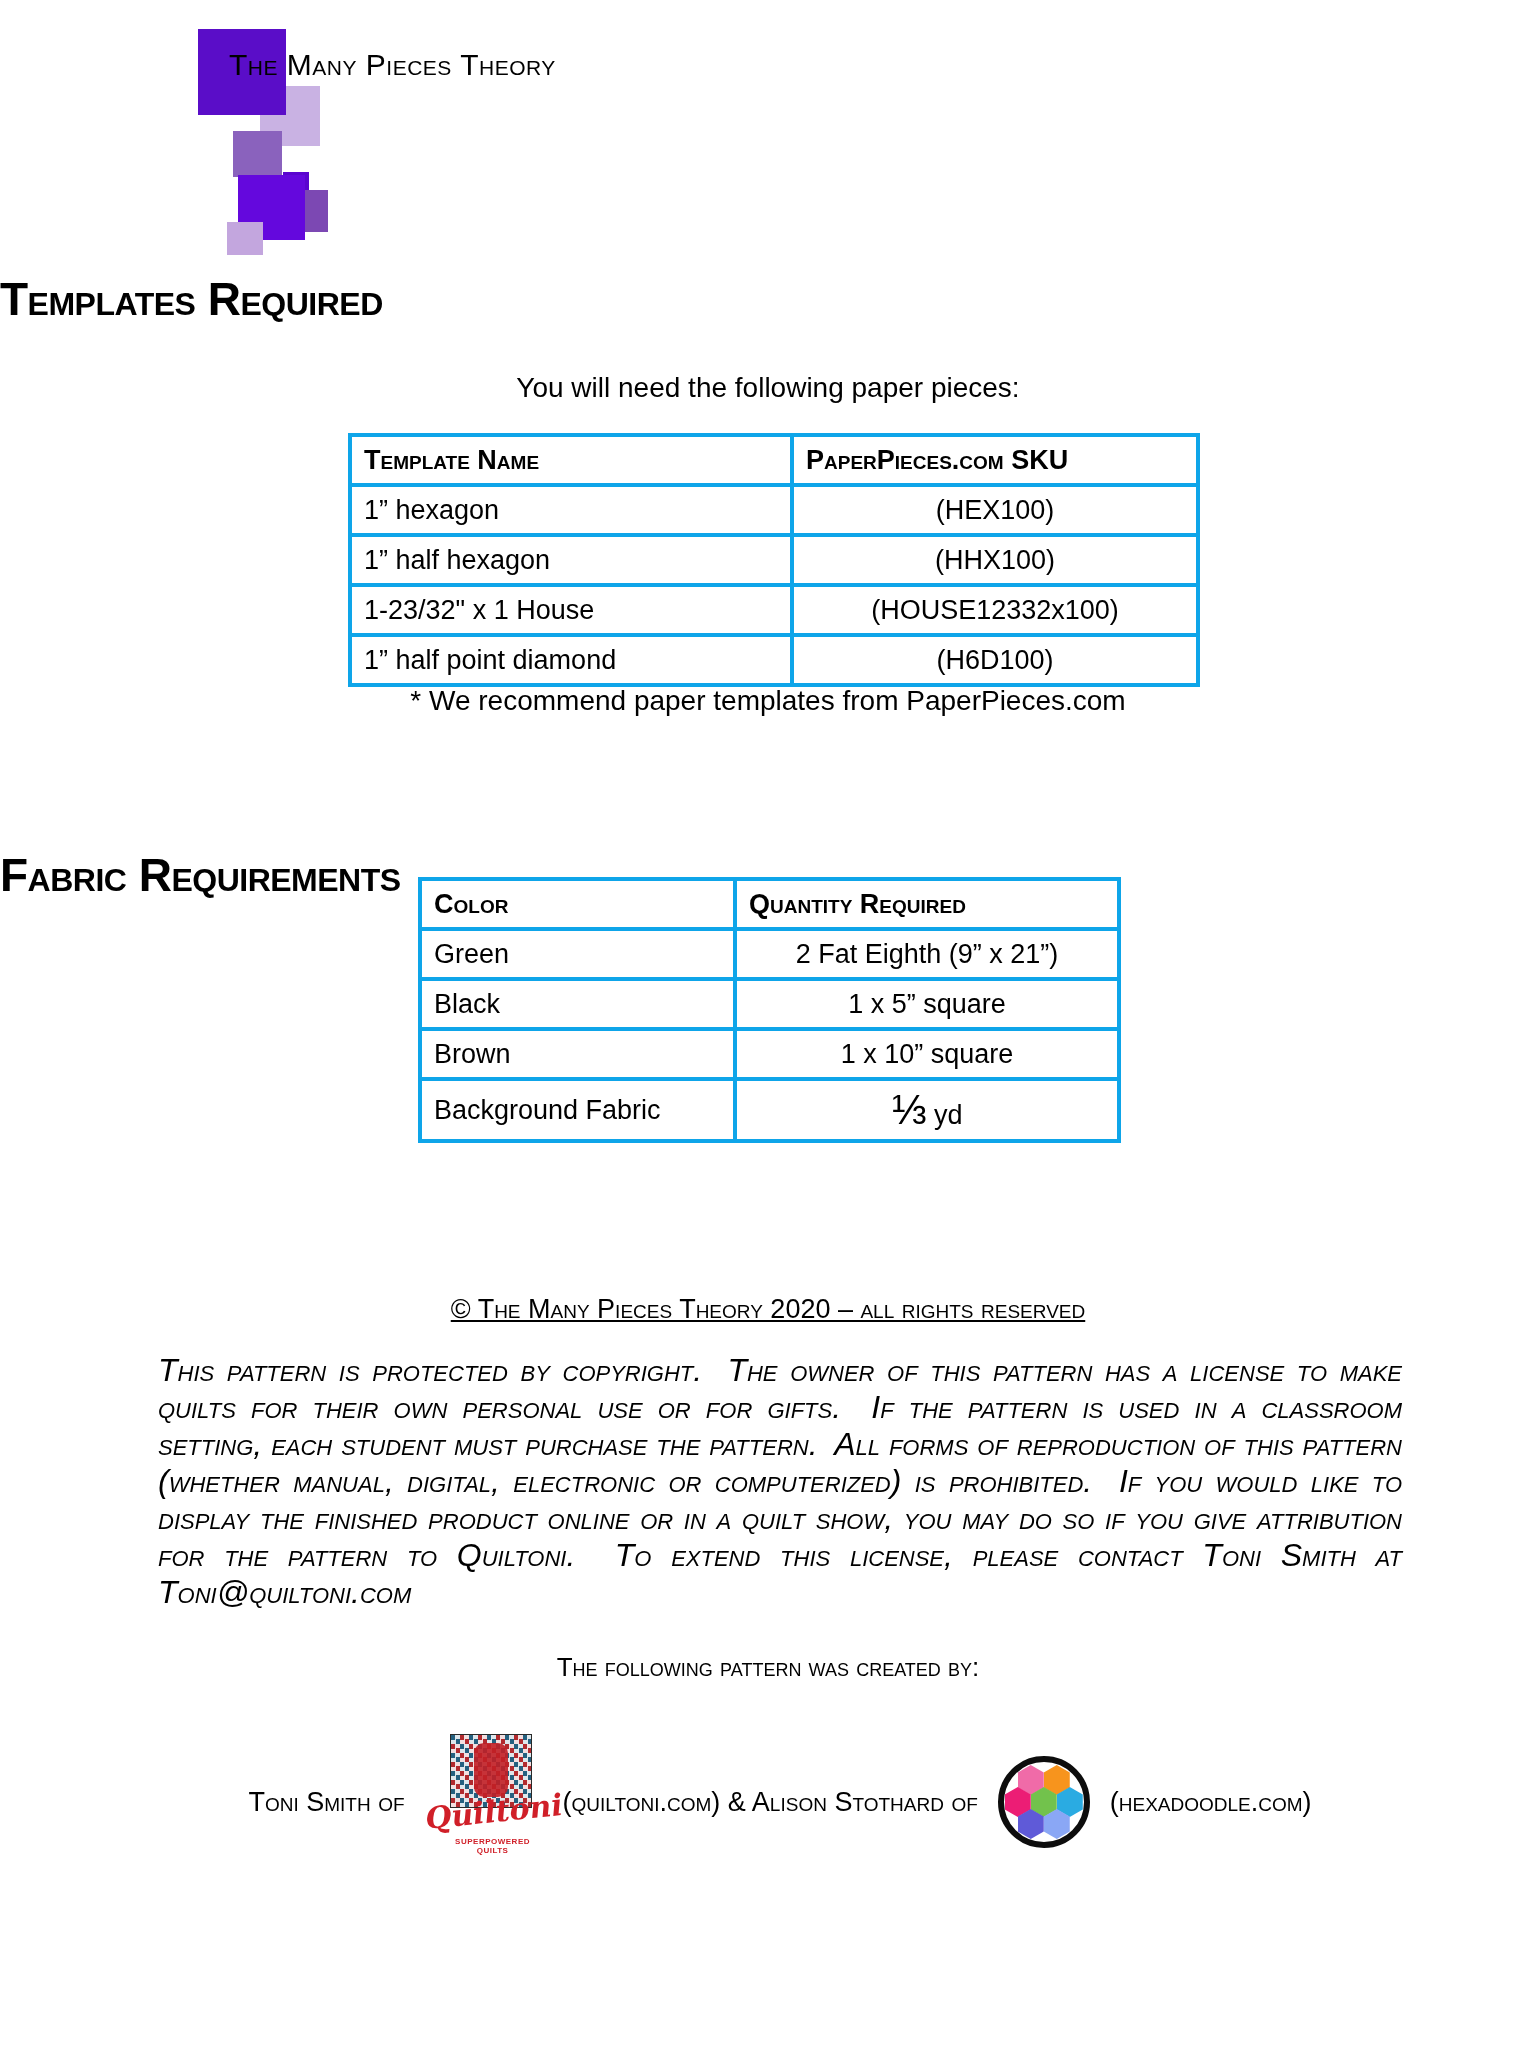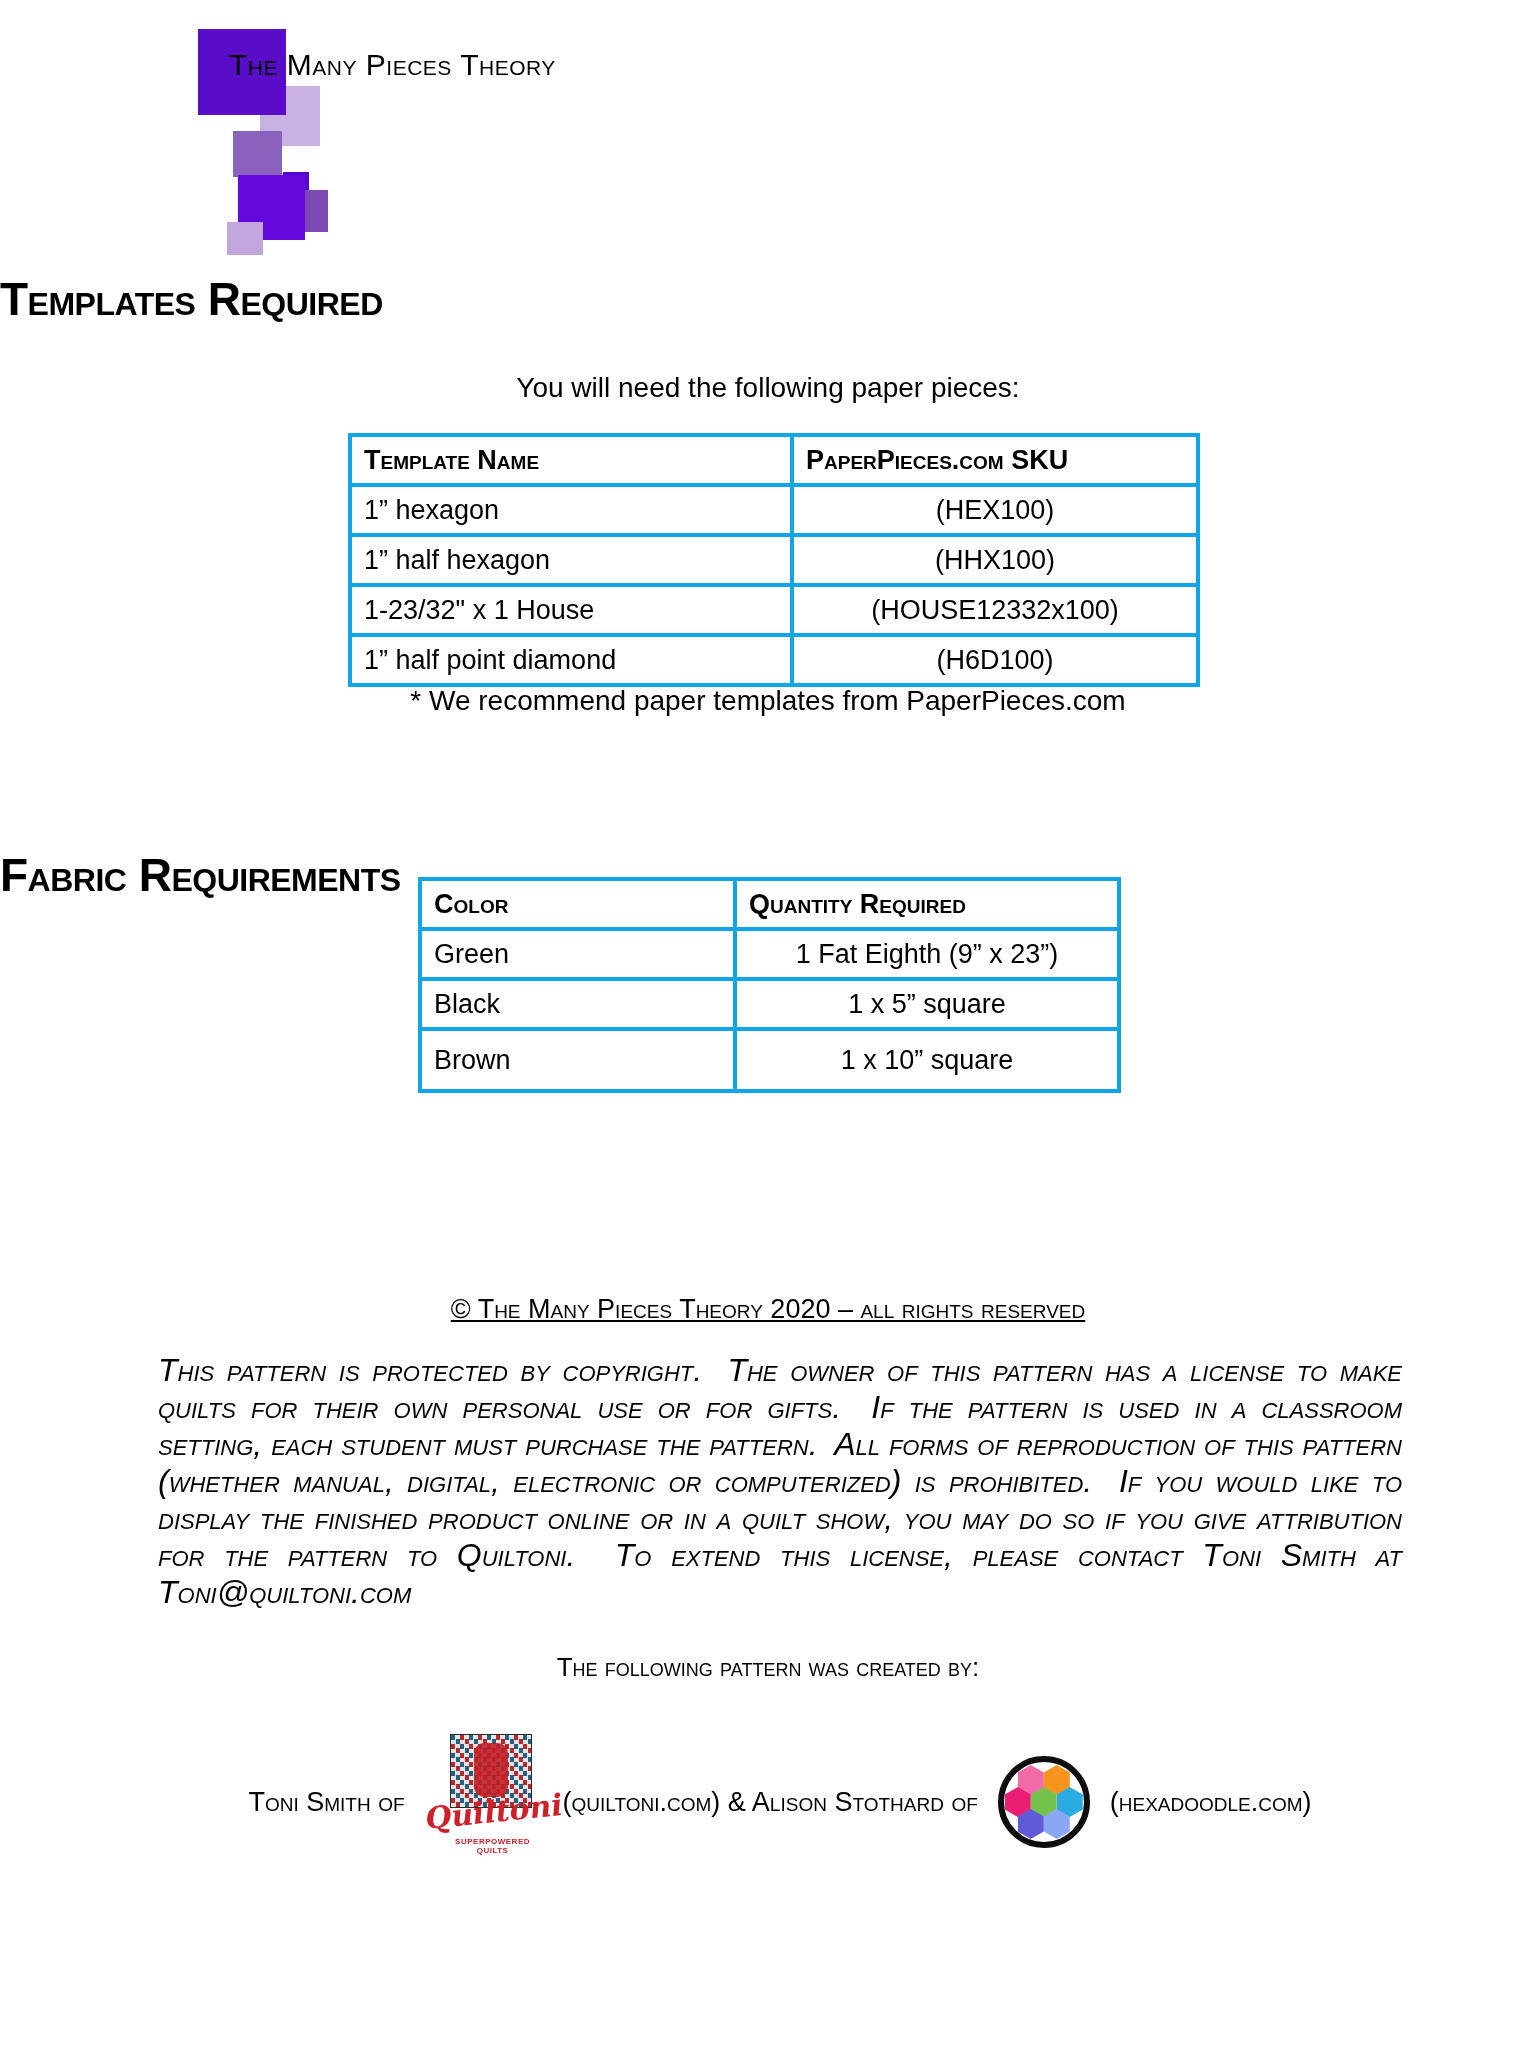--- a/index.html
+++ b/index.html
@@ -136,29 +136,33 @@
         <col style="width:315px">
         <col style="width:384px">
       </colgroup>
     <tbody>
         <tr>
       <th>Color</th>
       <th class="col-c">Quantity Required</th>
     </tr>
     <tr>
       <td>Green</td>
-      <td class="col-c">1 Fat Eighth (9” x 23”)</td>
+      <td class="col-c">2 Fat Eighth (9” x 21”)</td>
     </tr>
     <tr>
       <td>Black</td>
       <td class="col-c">1 x 5” square</td>
     </tr>
     <tr>
       <td>Brown</td>
       <td class="col-c">1 x 10” square</td>
+    </tr>
+    <tr>
+      <td>Background Fabric</td>
+      <td class="col-c frac">⅓ yd</td>
     </tr>
   </tbody>
     </table>
 
   <div class="center-line copyright">© The Many Pieces Theory 2020 – all rights reserved</div>
 
   <div class="license">This pattern is protected by copyright.  The owner of this pattern has a license to make quilts for their own personal use or for gifts.  If the pattern is used in a classroom setting, each student must purchase the pattern.  All forms of reproduction of this pattern (whether manual, digital, electronic or computerized) is prohibited.  If you would like to display the finished product online or in a quilt show, you may do so if you give attribution for the pattern to Quiltoni.  To extend this license, please contact Toni Smith at Toni@quiltoni.com</div>
 
   <div class="center-line created-by">The following pattern was created by:</div>
 

